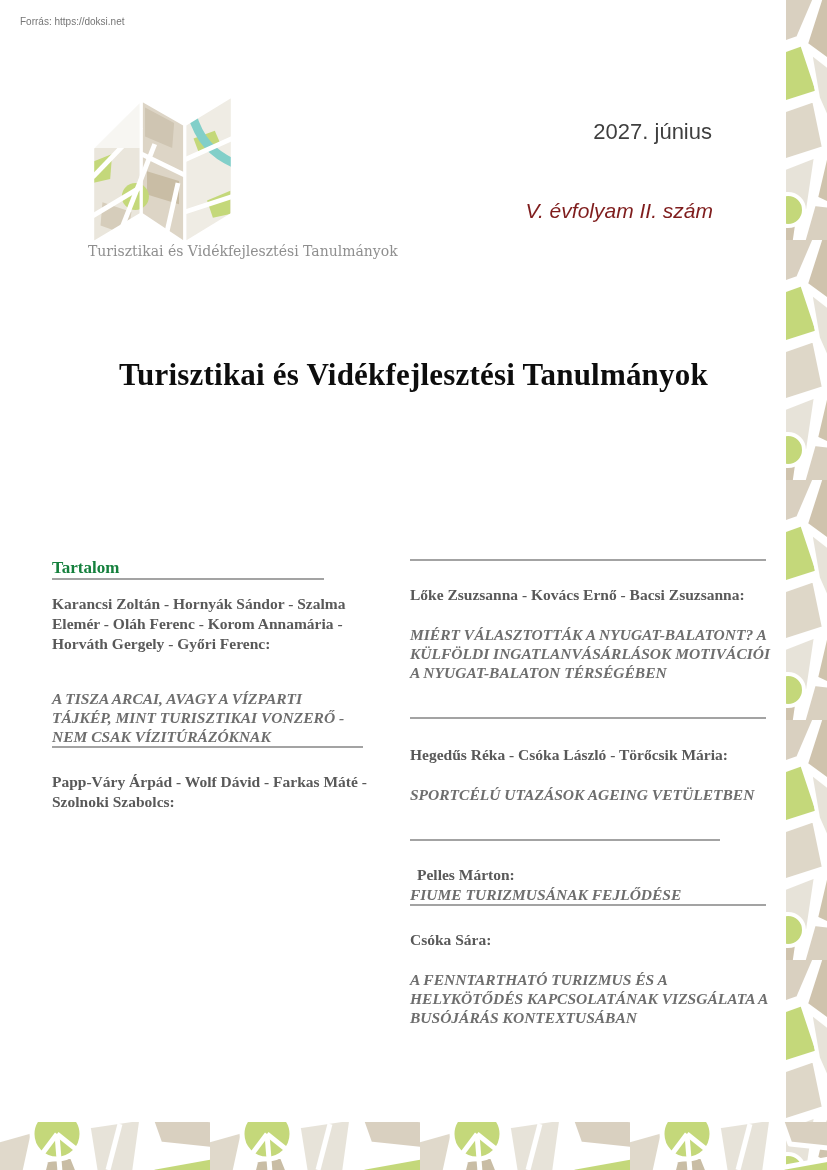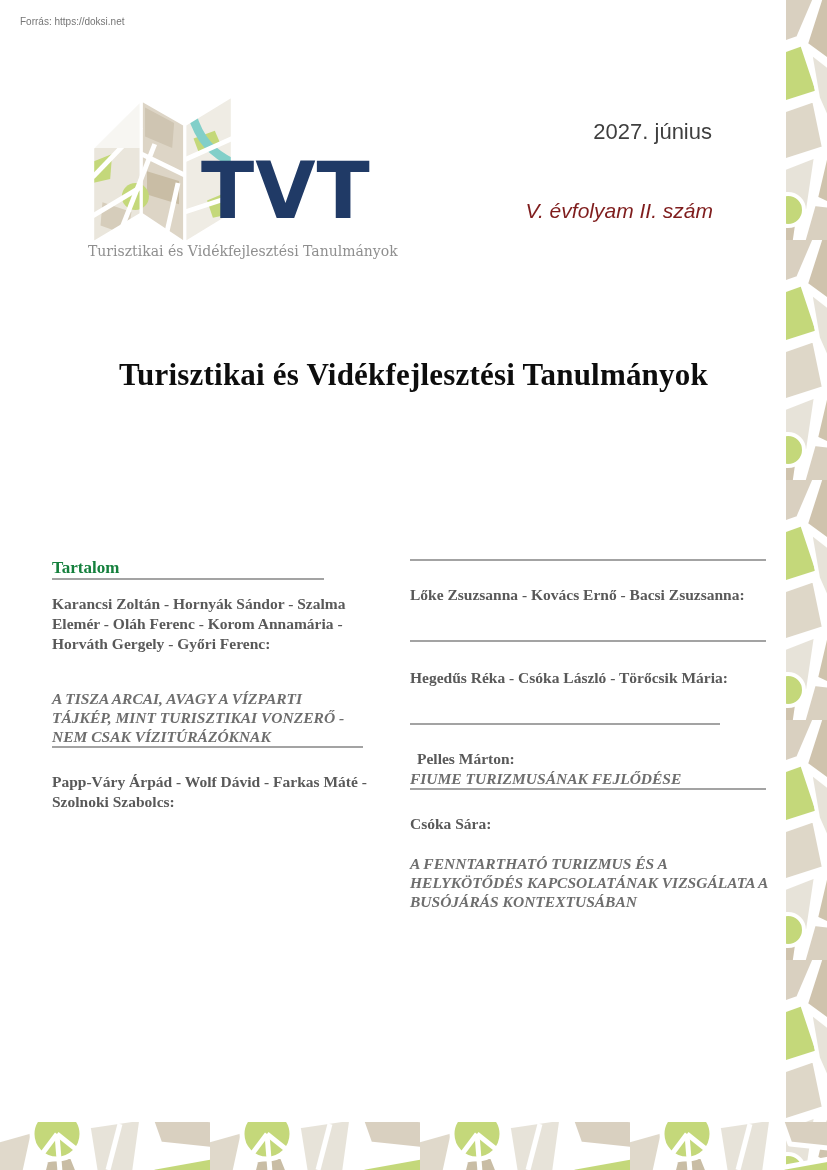--- a/index.html
+++ b/index.html
@@ -172,42 +172,43 @@
         <line x1="103" y1="128" x2="152" y2="112"></line>
       </g>
     </g>
     <polygon points="8,62 58,12 58,62" fill="#f7f6f2"></polygon>
     <g fill="none" stroke="#ffffff" stroke-width="3" stroke-linejoin="round">
       <polygon points="8,62 58,12 58,130 8,160"></polygon>
       <polygon points="58,12 103,38 103,160 58,130"></polygon>
       <polygon points="103,38 152,8 152,130 103,160"></polygon>
     </g>
   </svg>
-  <div class="logo-tvt">TVT</div>
   <div class="logo-subtitle">Turisztikai és Vidékfejlesztési Tanulmányok</div>
 </div>
 
 <div class="issue-date">2027. június</div>
 <div class="issue-volume">V. évfolyam II. szám</div>
 
 <h1 class="main-title">Turisztikai és Vidékfejlesztési Tanulmányok</h1>
 
 <div class="toc-col toc-left">
   <div class="toc-heading">Tartalom</div>
   <hr class="rule rule-short mt-l">
   <p class="authors mt-s">Karancsi Zoltán - Hornyák Sándor - Szalma Elemér - Oláh Ferenc - Korom Annamária - Horváth Gergely - Győri Ferenc:</p>
   <p class="entry-title w300 mt-xl">A TISZA ARCAI, AVAGY A VÍZPARTI TÁJKÉP, MINT TURISZTIKAI VONZERŐ - NEM CSAK VÍZITÚRÁZÓKNAK</p>
   <hr class="rule rule-mid mt-l">
   <p class="authors mt-xs">Papp-Váry Árpád - Wolf Dávid - Farkas Máté - Szolnoki Szabolcs:</p>
 </div>
 
 <div class="toc-col toc-right">
   <hr class="rule rule-wide" style="margin-top:11px">
   <p class="authors mt-xs">Lőke Zsuzsanna - Kovács Ernő - Bacsi Zsuzsanna:</p>
+  <p class="entry-title mt-m">MIÉRT VÁLASZTOTTÁK A NYUGAT-BALATONT? A KÜLFÖLDI INGATLANVÁSÁRLÁSOK MOTIVÁCIÓI A NYUGAT-BALATON TÉRSÉGÉBEN</p>
   <hr class="rule rule-wide mt-xl">
   <p class="authors" style="margin-top:26px">Hegedűs Réka - Csóka László - Törőcsik Mária:</p>
+  <p class="entry-title mt-m">SPORTCÉLÚ UTAZÁSOK AGEING VETÜLETBEN</p>
   <hr class="rule rule-wide-s mt-xl">
   <p class="authors indent-sm mt-xs">Pelles Márton:</p>
   <p class="entry-title mt-l">FIUME TURIZMUSÁNAK FEJLŐDÉSE</p>
   <hr class="rule rule-wide mt-l">
   <p class="authors mt-xs">Csóka Sára:</p>
   <p class="entry-title mt-m">A FENNTARTHATÓ TURIZMUS ÉS A HELYKÖTŐDÉS KAPCSOLATÁNAK VIZSGÁLATA A BUSÓJÁRÁS KONTEXTUSÁBAN</p>
 </div>
 
 </body></html>

